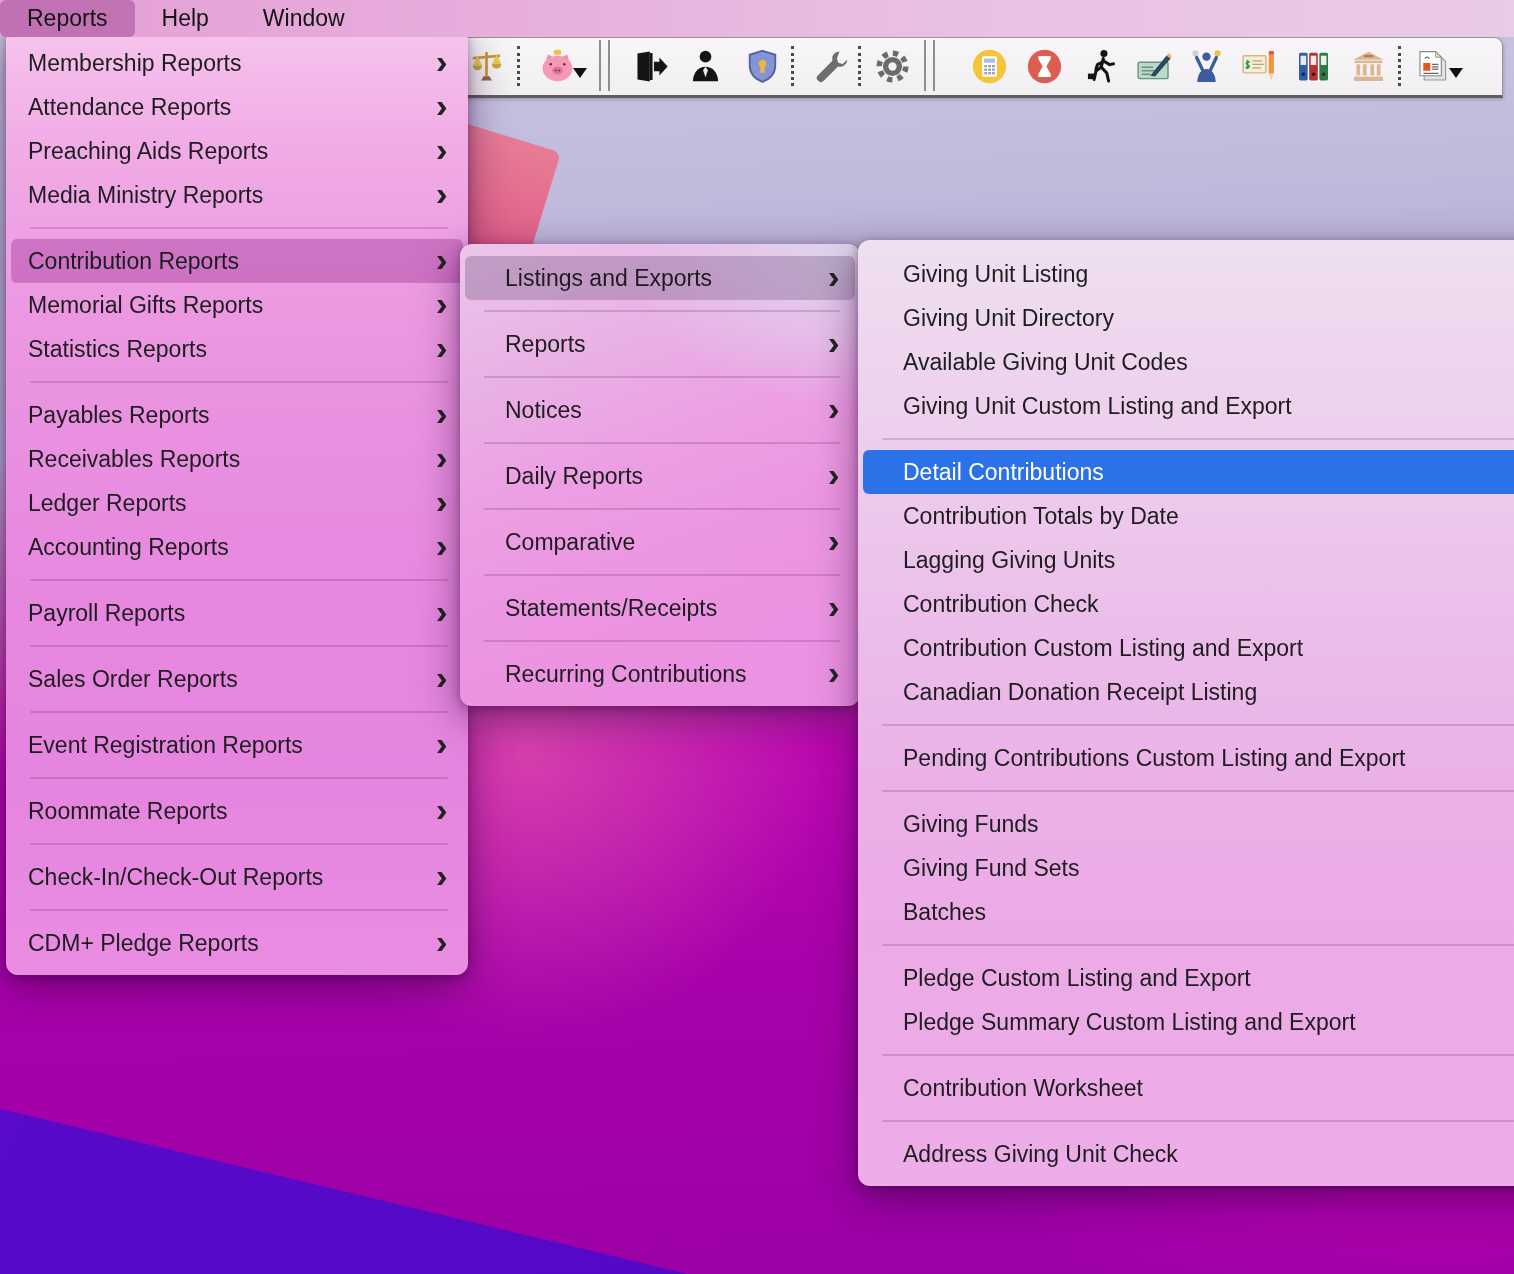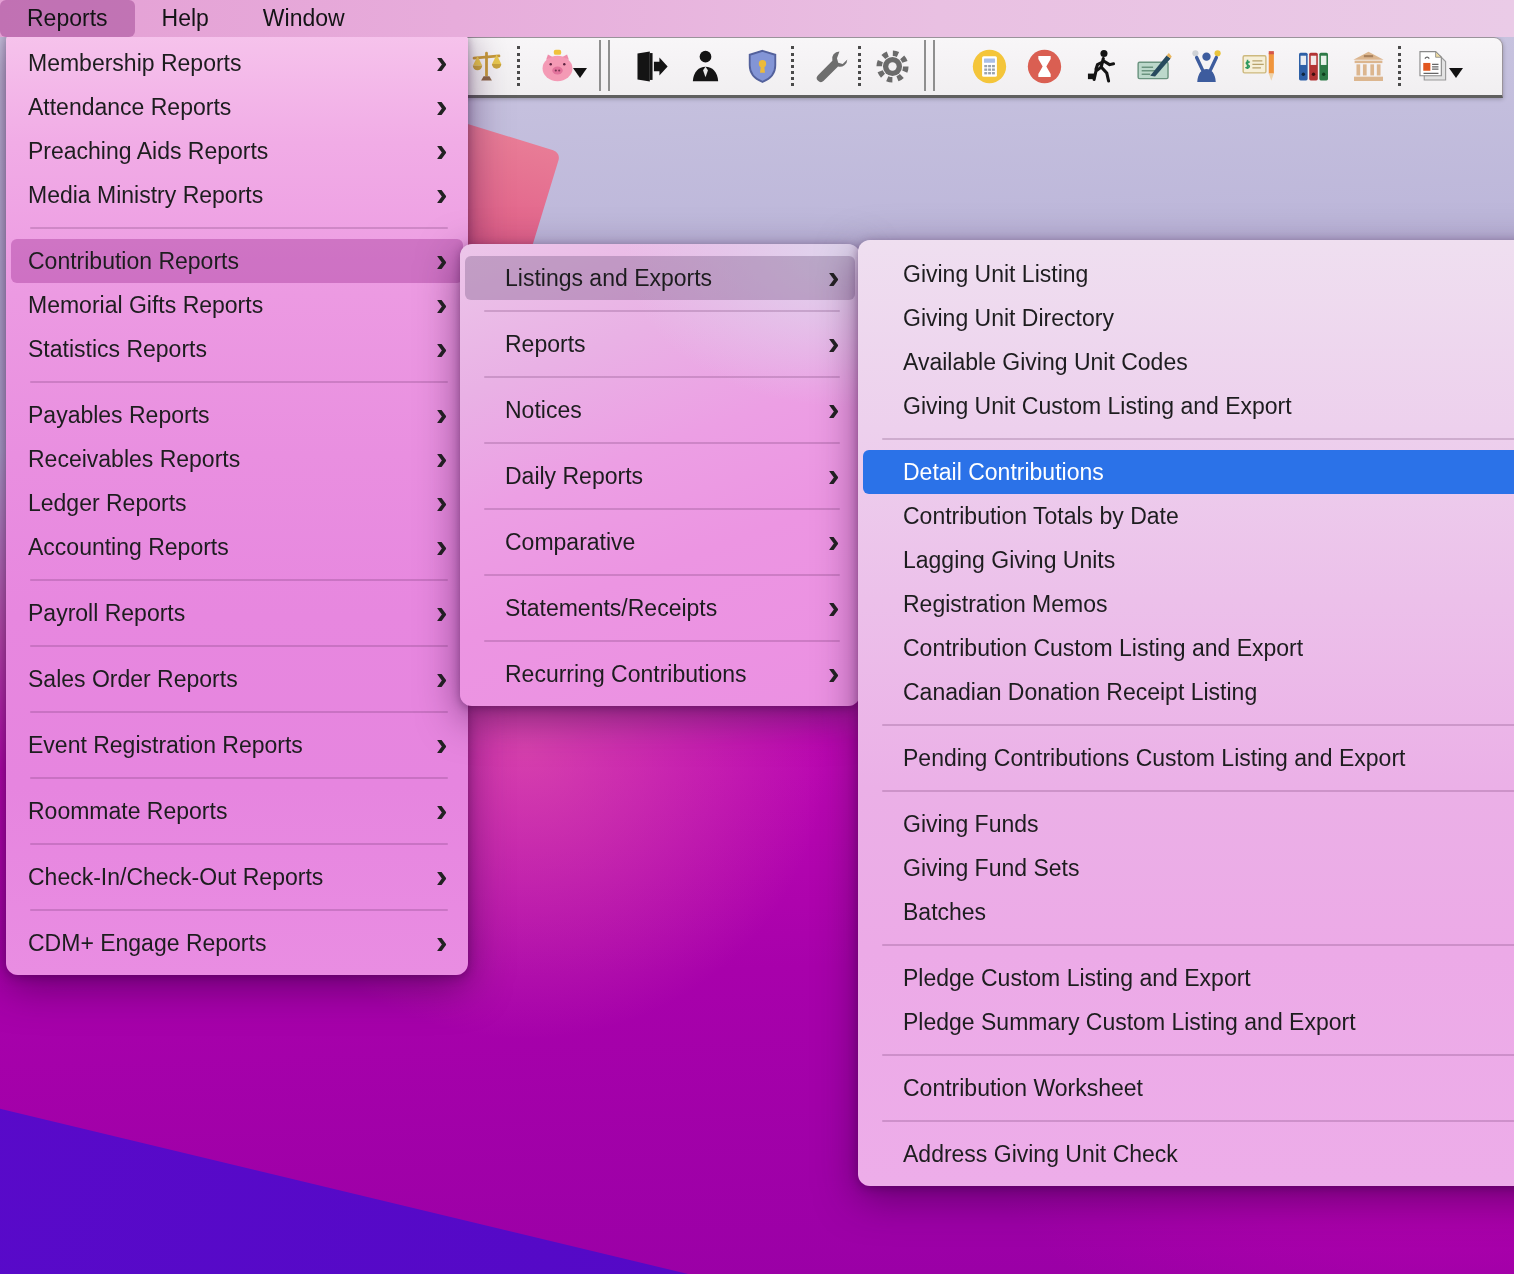--- a/index.html
+++ b/index.html
@@ -319,21 +319,21 @@
         <span>Roommate Reports</span>
         <span class="chev">›</span>
       </div>
       <div class="menu-sep"></div>
       <div class="menu-item">
         <span>Check-In/Check-Out Reports</span>
         <span class="chev">›</span>
       </div>
       <div class="menu-sep"></div>
       <div class="menu-item">
-        <span>CDM+ Engage Reports</span>
+        <span>CDM+ Pledge Reports</span>
         <span class="chev">›</span>
       </div>
     </div>
   <div class="menu padwide" id="menu-contribution">
       <div class="menu-item hl-mauve">
         <span>Listings and Exports</span>
         <span class="chev">›</span>
       </div>
       <div class="menu-sep"></div>
       <div class="menu-item">
@@ -383,21 +383,21 @@
       <div class="menu-item hl-blue">
         <span>Detail Contributions</span>
       </div>
       <div class="menu-item">
         <span>Contribution Totals by Date</span>
       </div>
       <div class="menu-item">
         <span>Lagging Giving Units</span>
       </div>
       <div class="menu-item">
-        <span>Registration Memos</span>
+        <span>Contribution Check</span>
       </div>
       <div class="menu-item">
         <span>Contribution Custom Listing and Export</span>
       </div>
       <div class="menu-item">
         <span>Canadian Donation Receipt Listing</span>
       </div>
       <div class="menu-sep"></div>
       <div class="menu-item">
         <span>Pending Contributions Custom Listing and Export</span>

